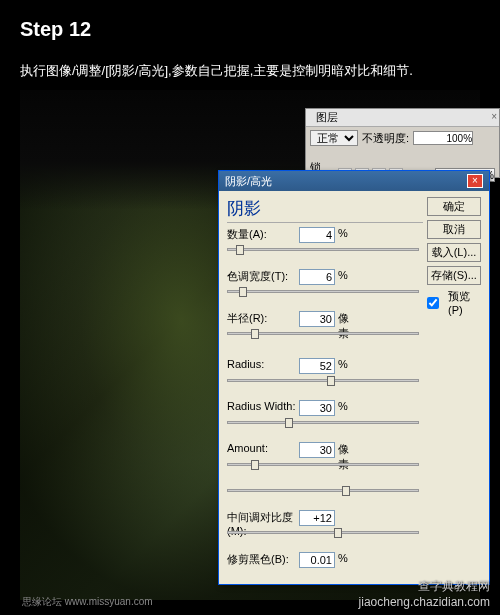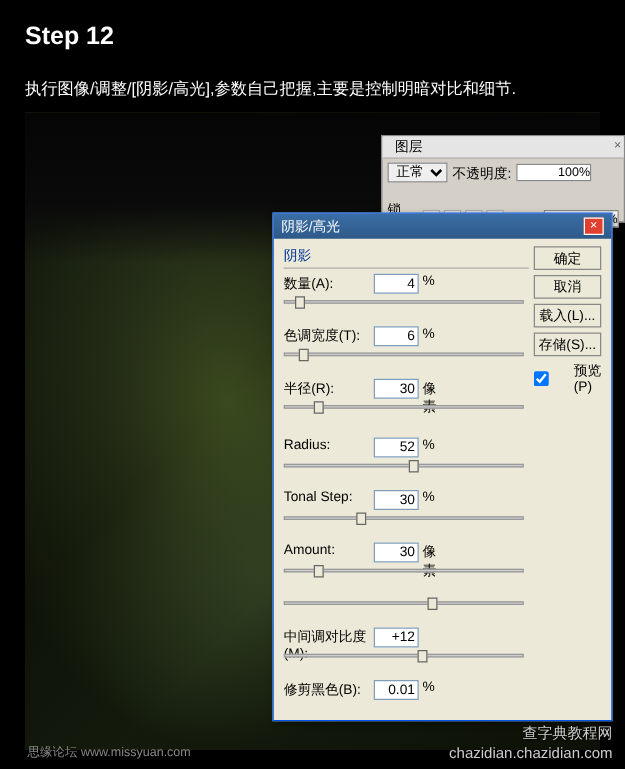--- a/index.html
+++ b/index.html
@@ -19,30 +19,30 @@
 .layers-input { width: 60px; height: 14px; font-size: 10px; border: 1px solid #888; text-align: right; }
 .lock-icons { display: flex; gap: 3px; }
 .lock-icon { width: 14px; height: 14px; border: 1px solid #aaa; background: #eee; }
 .close-x { position: absolute; right: 2px; top: 2px; font-size: 10px; color: #666; cursor: pointer; }
 .dialog { position: absolute; left: 218px; top: 170px; width: 272px; background: #ece9d8; border: 1px solid #0054e3; color: #000; font-size: 11px; box-shadow: 2px 2px 5px rgba(0,0,0,0.4); }
 .dialog-title { background: linear-gradient(180deg, #3a6ea5 0%, #2e5a8a 100%); color: #fff; padding: 3px 6px; font-size: 11px; display: flex; justify-content: space-between; align-items: center; height: 20px; }
 .dialog-close { width: 16px; height: 14px; background: #e04030; color: #fff; text-align: center; line-height: 12px; font-size: 10px; border: 1px solid #fff; cursor: pointer; }
 .dialog-body { padding: 6px 8px; display: flex; }
 .dialog-left { flex: 1; }
 .dialog-right { width: 58px; padding-left: 4px; }
-.section-header { color: #003399; font-size: 11px; border-bottom: 1px solid #aaa; padding-bottom: 2px; margin-bottom: 4px; }
+.section-header { color: #003399; font-size: 17px; border-bottom: 1px solid #aaa; padding-bottom: 2px; margin-bottom: 4px; }
 .section-header.link { color: #0066cc; text-decoration: underline; }
 .field-row { display: flex; margin-bottom: 3px; height: 18px; }
 .field-label { width: 72px; font-size: 11px; }
 .slider-track { flex: 1; height: 3px; background: #ccc; border: 1px solid #999; position: relative; margin-right: 4px; min-width: 50px; }
 .slider-thumb { position: absolute; top: -4px; width: 8px; height: 10px; background: #ece9d8; border: 1px solid #666; }
 .field-input { width: 36px; height: 16px; font-size: 11px; text-align: right; border: 1px solid #7f9db9; padding-right: 2px; }
 .field-unit { width: 24px; font-size: 11px; padding-left: 3px; }
 .d-btn { display: block; width: 54px; height: 19px; font-size: 11px; margin-bottom: 4px; background: #ece9d8; border: 1px solid #888; cursor: pointer; }
-.checkbox-row { display: flex; align-items: center; gap: 20px; font-size: 11px; margin-top: 0; }
+.checkbox-row { display: flex; align-items: center; gap: 9px; font-size: 11px; margin-top: 0; }
 .checkbox { width: 12px; height: 12px; }
 .section { margin-bottom: 8px; }
 .watermark-left { position: absolute; left: 22px; bottom: 6px; font-size: 10px; color: #888; }
 .watermark-right { position: absolute; right: 10px; bottom: 6px; font-size: 12px; color: #ccc; text-shadow: 1px 1px 2px #000; }
 </style>
 </head>
 <body>
 
 <div class="instruction-area">
   <div class="step-label">Step 12</div>
@@ -126,21 +126,21 @@
           <span class="field-label">Radius:</span>
           <input class="field-input" value="52" style="">
           <span class="field-unit">%</span>
         </div>
         <div class="field-row">
             <div class="slider-track">
               <div class="slider-thumb" style="left:52%"></div>
             </div>
           </div>
         <div class="field-row">
-          <span class="field-label">Tonal Step:</span>
+          <span class="field-label">Radius Width:</span>
           <input class="field-input" value="30" style="">
           <span class="field-unit">%</span>
         </div>
         <div class="field-row">
             <div class="slider-track">
               <div class="slider-thumb" style="left:30%"></div>
             </div>
           </div>
         <div class="field-row">
           <span class="field-label">Amount:</span>
@@ -188,13 +188,13 @@
         <input type="checkbox" class="checkbox" checked="" style="">
         <span>预览(P)</span>
       </div>
     </div>
   </div>
 
 </div>
 
 <div class="watermark-left">思缘论坛  www.missyuan.com</div>
 <div class="watermark-right" style="white-space:pre-line;text-align:right;">查字典教程网
-chazidian.chazidian.com</div>
+jiaocheng.chazidian.com</div>
 
 </body></html>

